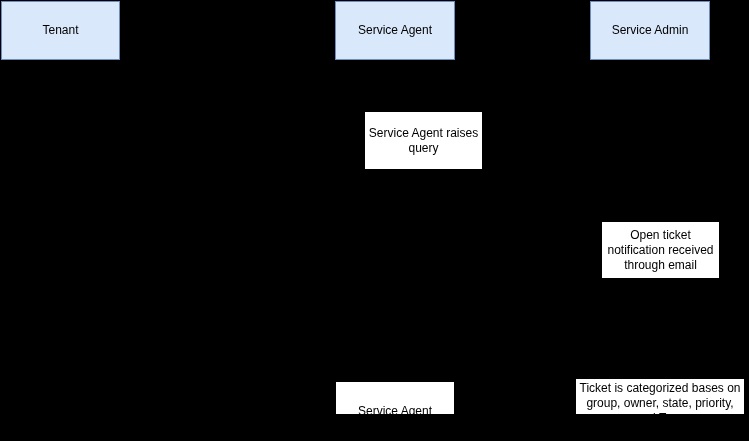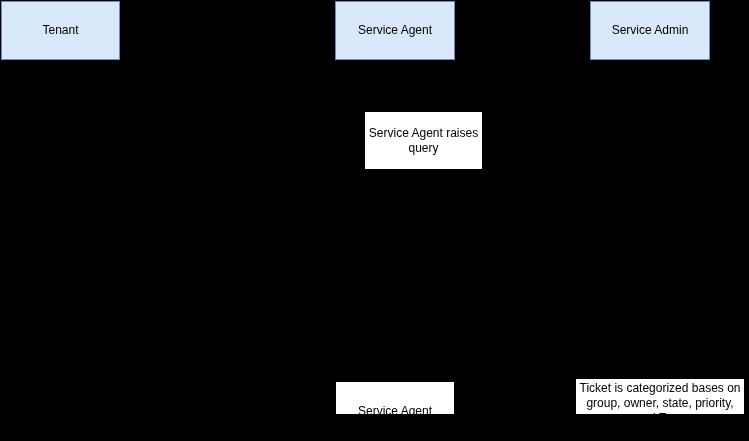--- a/index.html
+++ b/index.html
@@ -68,20 +68,25 @@
     <span class="label">Service Admin</span>
   </div>
 
 
   <div class="node step" id="n-agent-raises">
     <span class="label">Service Agent raises
 query</span>
   </div>
 
 
+  <div class="node step" id="n-open-notification">
+    <span class="label">Open ticket
+notification received
+through email</span>
+  </div>
 
   <div class="node step" id="n-agent-step">
     <span class="label">Service Agent</span>
   </div>
 
   <div class="node step" id="n-categorized">
     <span class="label">Ticket is categorized bases on
 group, owner, state, priority,
 and Tags</span>
   </div>

